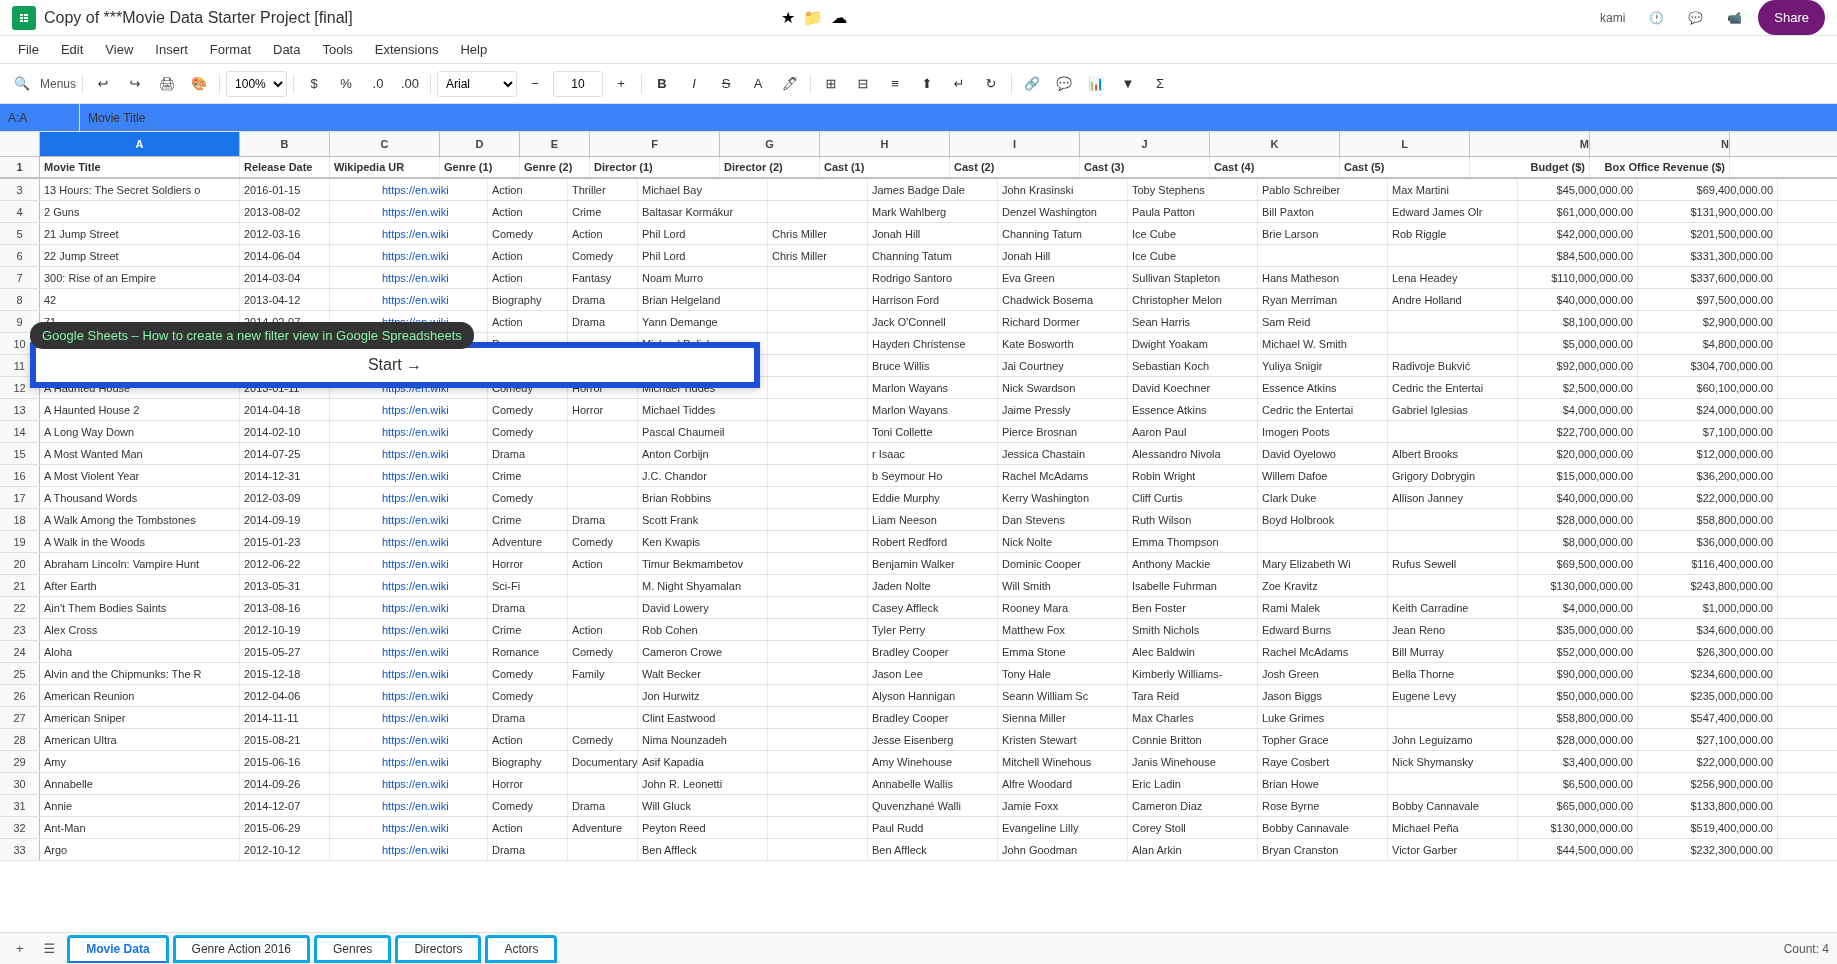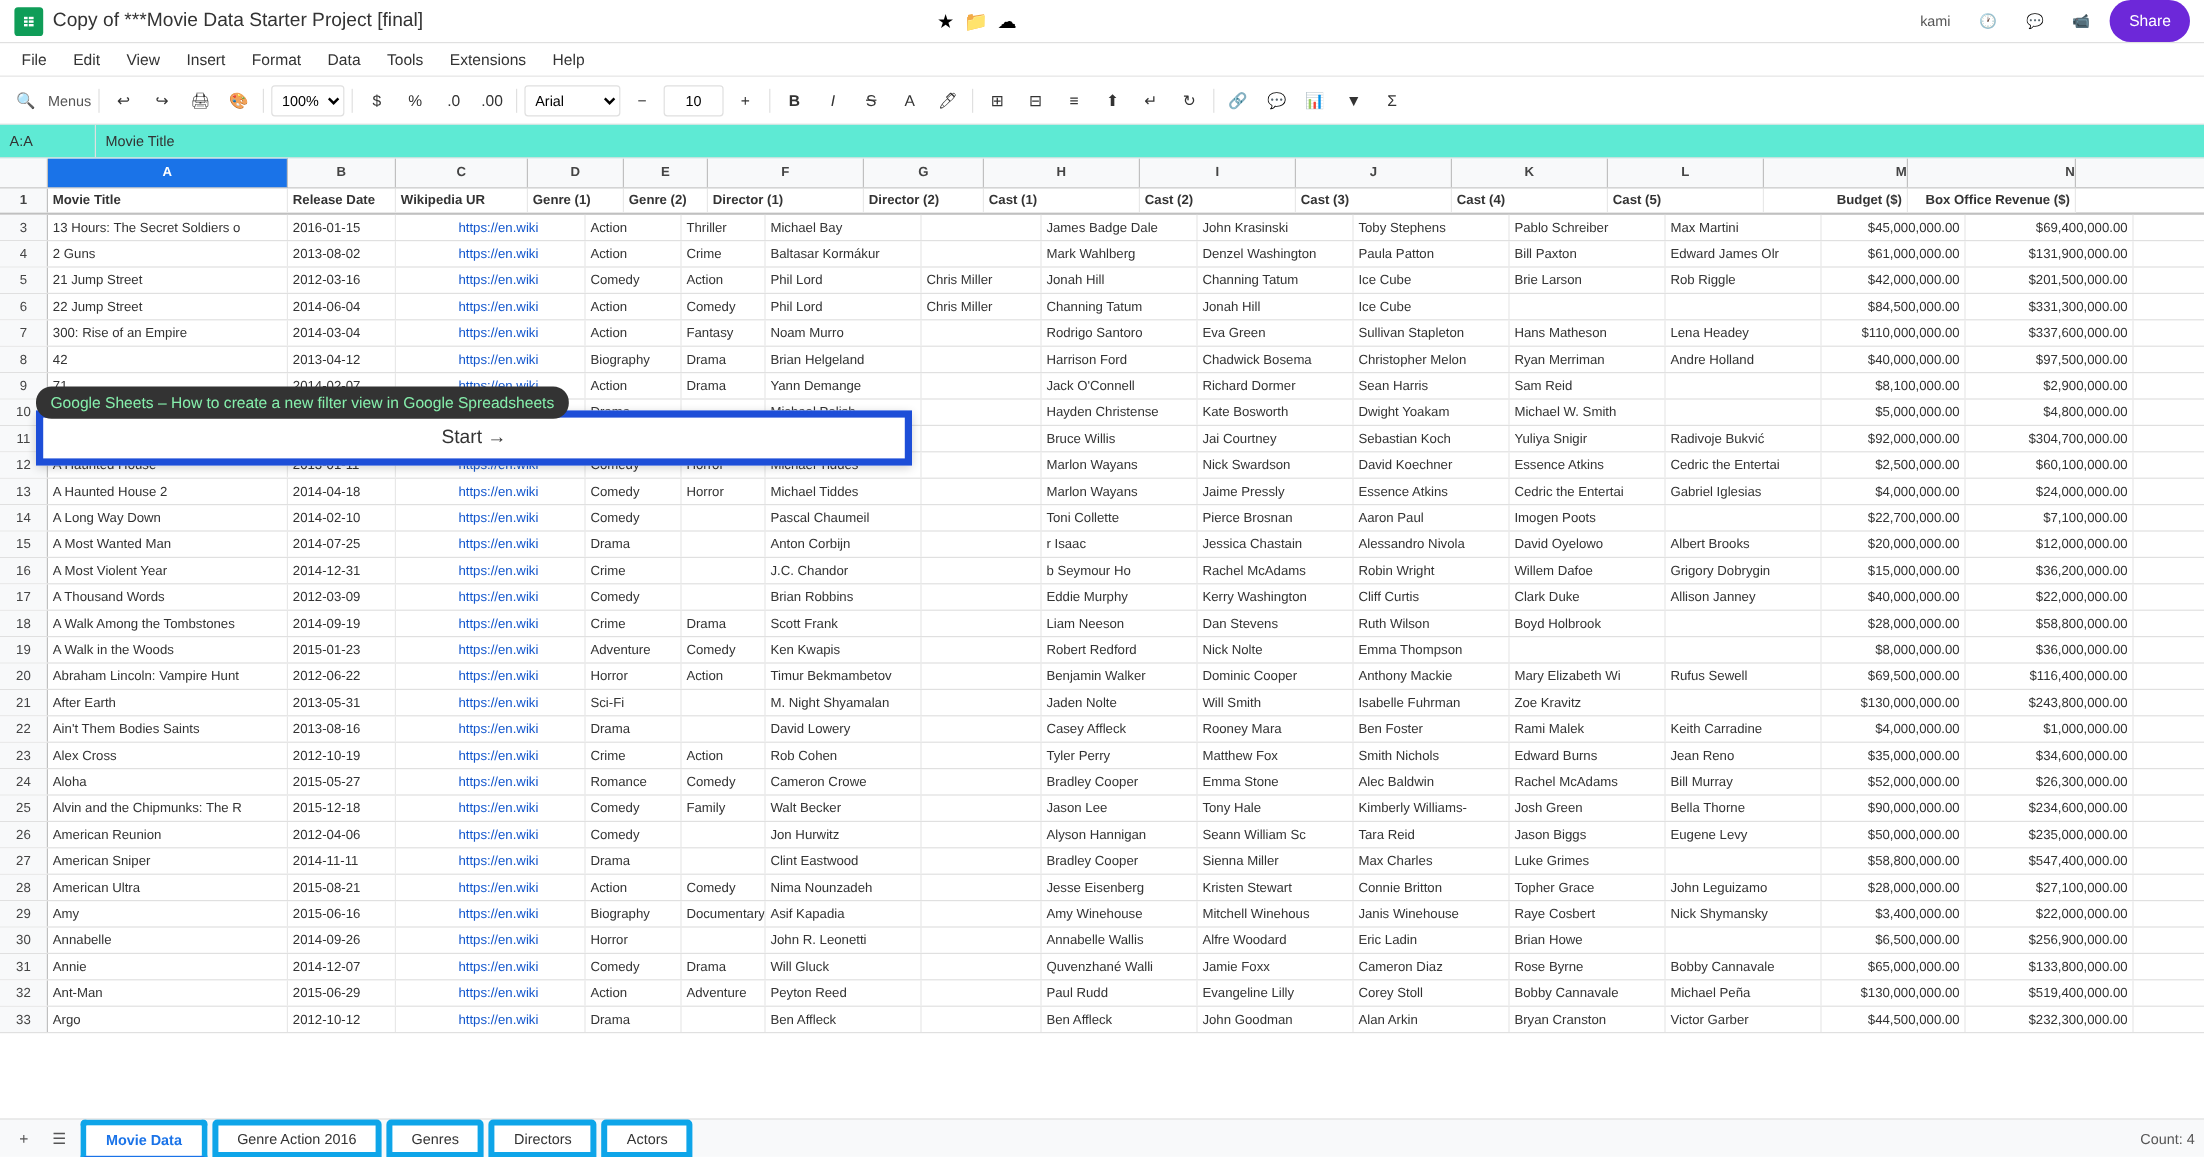--- a/index.html
+++ b/index.html
@@ -21,21 +21,21 @@
       border-radius: 3px;
       display: flex; align-items: center; justify-content: center;
       color: #fff; font-size: 10px; font-weight: bold;
     }
     .doc-title { font-size: 16px; color: #333; flex: 1; }
     .top-icon-btn {
       padding: 4px 8px; border: none; background: none; cursor: pointer;
       color: #555; font-size: 12px; border-radius: 4px;
     }
     .share-btn {
-      background: #6d28d9; color: #fff; border: none; border-radius: 20px;
+      background: #701a75; color: #fff; border: none; border-radius: 20px;
       padding: 10px 16px; font-size: 13px; cursor: pointer;
     }
 
     
     #menu-bar {
       height: 28px;
       display: flex;
       align-items: center;
       padding: 0 8px;
       gap: 2px;
@@ -70,21 +70,21 @@
       width: 50px; height: 26px; border: 1px solid #e0e0e0; border-radius: 3px;
       font-size: 12px; padding: 0 4px; text-align: center;
     }
 
     
     #formula-bar {
       height: 28px;
       display: flex;
       align-items: center;
       border-bottom: 1px solid #e0e0e0;
-      background: #5eead4;
+      background: #3b82f6;
     }
     .cell-ref-box {
       width: 80px; border-right: 1px solid #e0e0e0;
       padding: 0 8px; font-size: 12px; color: #333;
       height: 100%; display: flex; align-items: center;
     }
     .formula-content {
       flex: 1; padding: 0 8px; font-size: 12px; color: #333;
       display: flex; align-items: center;
     }
@@ -231,21 +231,21 @@
       right: 0;
     }
     .tab-btn {
       padding: 4px 8px;
       border: none; background: none;
       cursor: pointer; color: #555; font-size: 13px;
       border-radius: 3px;
     }
     .sheet-tab {
       padding: 4px 16px;
-      border: 5px solid #0ea5e9;
+      border: 3px solid #0ea5e9;
       background: #fff;
       border-radius: 4px 4px 0 0;
       font-size: 12px;
       cursor: pointer;
       color: #333;
     }
     .sheet-tab.active {
       background: #fff;
       border-bottom: 2px solid #1a73e8;
       color: #1a73e8;

